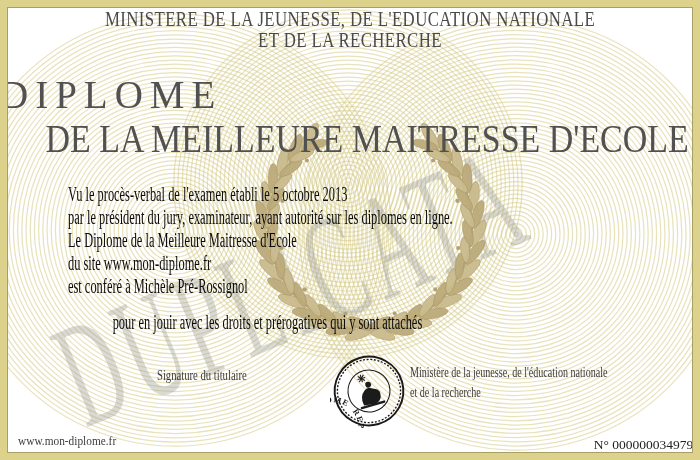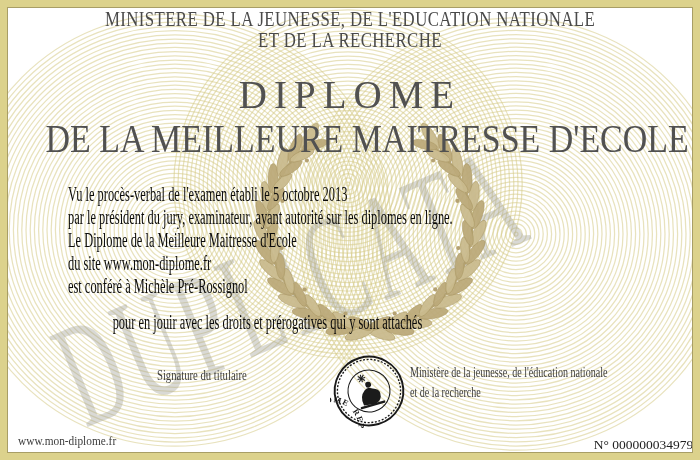--- a/index.html
+++ b/index.html
@@ -21,21 +21,21 @@
   #wreath{z-index:2;}
   .textlayer{z-index:3;}
   .header-line{
     position:absolute;left:0;width:700px;text-align:center;
     font-size:21px;line-height:20px;color:#4a4a4a;letter-spacing:0.5px;
     transform:scaleX(0.80);white-space:nowrap;
   }
   .hl1{top:9px;}
   .hl2{top:30px;}
   .title1{
-    position:absolute;left:0;top:72px;width:700px;text-align:center;
+    position:absolute;left:0;top:72px;width:700px;text-align:left;
     font-size:39px;color:#515151;letter-spacing:7px;white-space:nowrap;
   }
   .title2{
     position:absolute;left:0;top:116px;width:700px;text-align:center;
     font-size:39px;color:#515151;white-space:nowrap;transform:scaleX(0.87);
   }
   .bodytext{
     position:absolute;left:68px;top:183px;width:900px;
     font-size:20px;line-height:23px;color:#0a0a0a;
     transform:scaleX(0.62);transform-origin:left top;white-space:nowrap;

